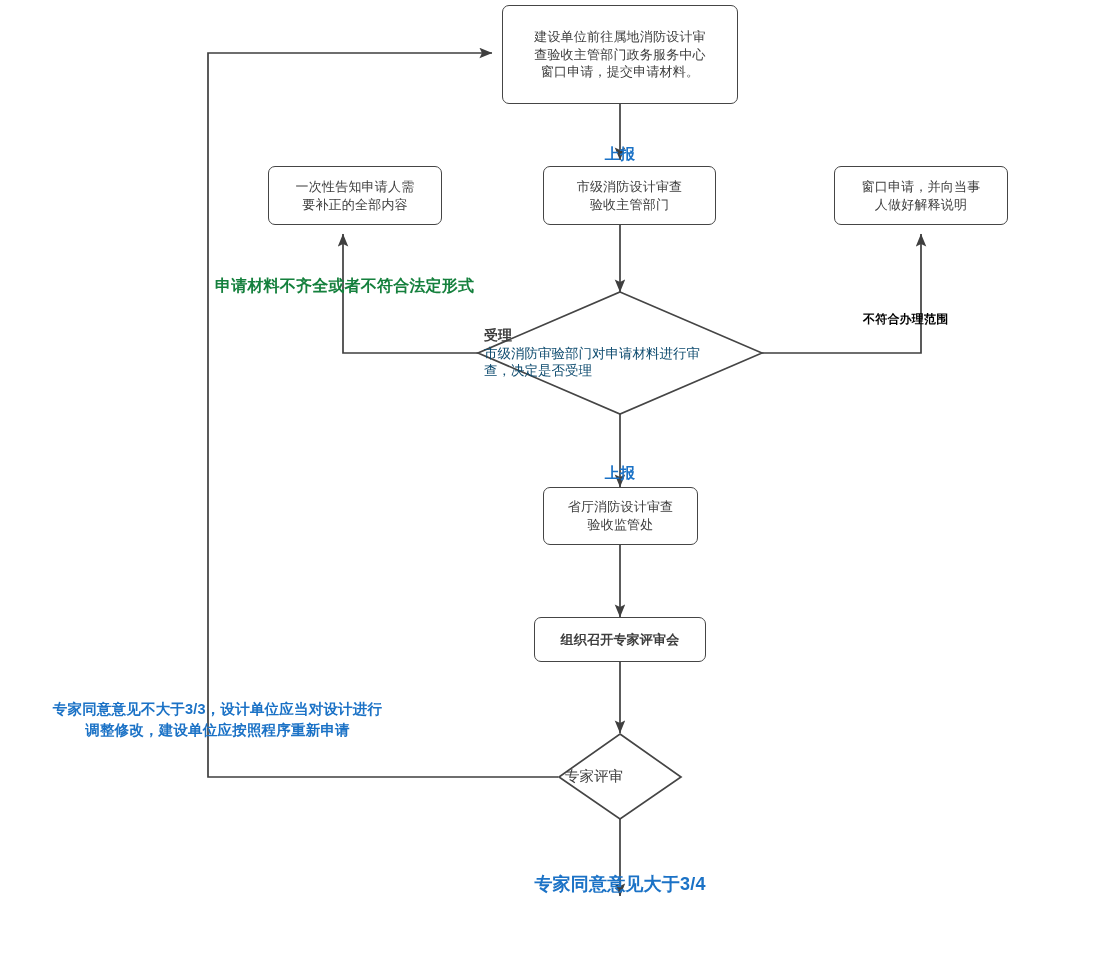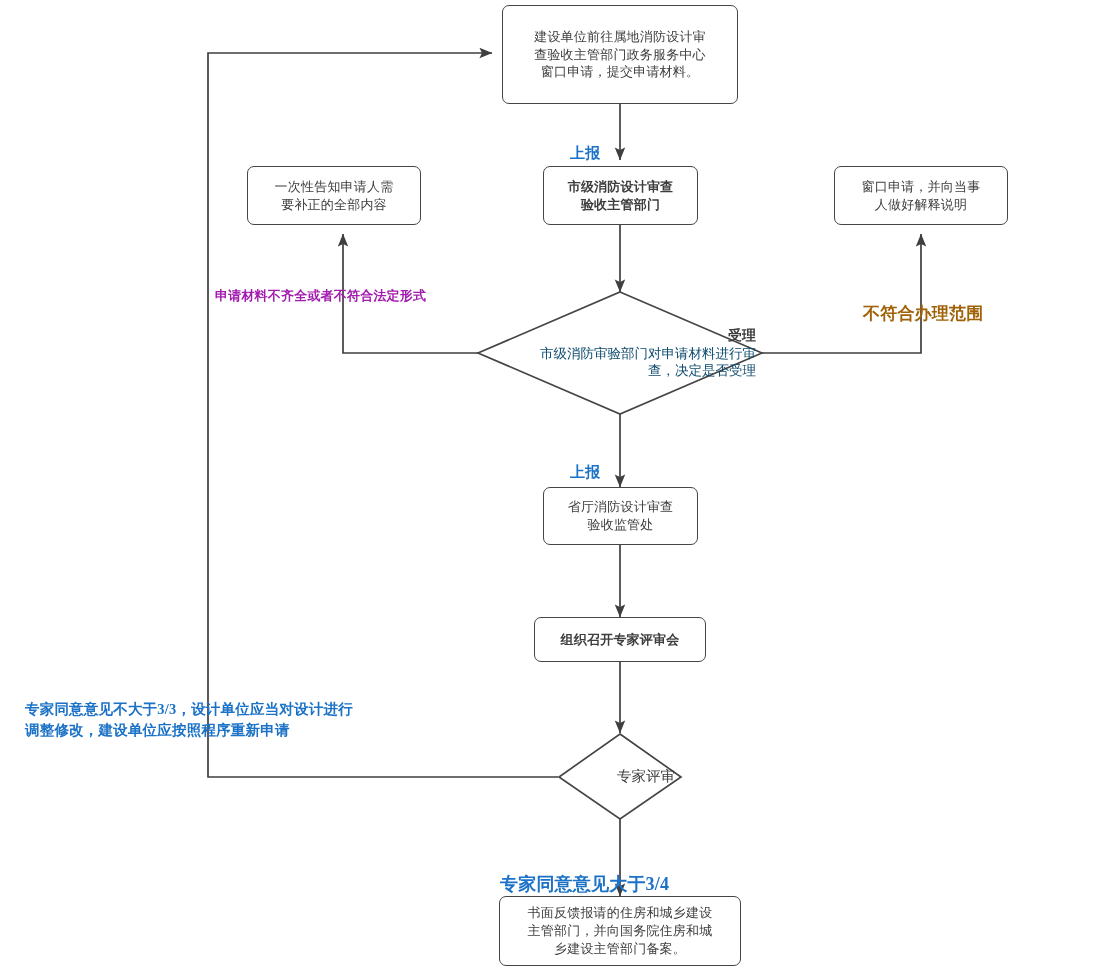--- a/index.html
+++ b/index.html
@@ -46,21 +46,21 @@
     line-height: 1.38;
     font-size: 13px;
     color: #3d3d3d;
     letter-spacing: 0.2px;
   }
   .diamond-node {
     position: absolute;
     display: flex;
     align-items: center;
     justify-content: center;
-    text-align: right;
+    text-align: left;
   }
   .diamond-node .diamond-inner {
     position: relative;
     z-index: 2;
     width: 100%;
     padding: 0 6px;
     box-sizing: border-box;
   }
   .diamond-title {
     display: block;
@@ -81,21 +81,21 @@
     color: #3d3d3d;
     line-height: 1.35;
   }
   .edge-label {
     position: absolute;
     font-weight: bold;
     white-space: pre-line;
     line-height: 1.45;
     letter-spacing: 0.2px;
   }
-  .lbl-center { text-align: left; font-family: Liberation Serif, serif; }
+  .lbl-center { text-align: center; }
   .lbl-left { text-align: left; }
 </style>
 </head>
 <body>
 
 <div id="flow-root">
 
   <svg id="edge-layer" viewBox="0 0 1110 970" xmlns="http://www.w3.org/2000/svg">
     <defs>
       <marker id="arrowhead" markerWidth="9" markerHeight="9" refX="7.4" refY="3.2" orient="auto" markerUnits="strokeWidth">
@@ -128,26 +128,26 @@
       <polygon points="620,734 681,777 620,819 559,777"></polygon>
     </g>
   </svg>
 
   <div class="node box" style="left:502px; top:5px; width:236px; height:99px;">
     <span class="node-text">建设单位前往属地消防设计审
 查验收主管部门政务服务中心
 窗口申请，提交申请材料。</span>
   </div>
 
-  <div class="node box" style="left:247px; top:166px; width:174px; height:59px;">
+  <div class="node box" style="left:268px; top:166px; width:174px; height:59px;">
     <span class="node-text">一次性告知申请人需
 要补正的全部内容</span>
   </div>
 
-  <div class="node box" style="left:543px; top:166px; width:155px; height:59px;font-weight:bold;">
+  <div class="node box" style="left:543px; top:166px; width:173px; height:59px;">
     <span class="node-text">市级消防设计审查
 验收主管部门</span>
   </div>
 
   <div class="node box" style="left:834px; top:166px; width:174px; height:59px;">
     <span class="node-text">窗口申请，并向当事
 人做好解释说明</span>
   </div>
 
   <div class="diamond-node" style="left:478px; top:292px; width:284px; height:122px;">
@@ -166,35 +166,30 @@
   <div class="node box" style="left:534px; top:617px; width:172px; height:45px;font-weight:bold;">
     <span class="node-text">组织召开专家评审会</span>
   </div>
 
   <div class="diamond-node" style="left:559px; top:734px; width:122px; height:85px;">
     <div class="diamond-inner">
       <span class="diamond-simple">专家评审</span>
     </div>
   </div>
 
-  <div class="node box" style="left:499px; top:896px; width:242px; height:70px;">
-    <span class="node-text">书面反馈报请的住房和城乡建设
-主管部门，并向国务院住房和城
-乡建设主管部门备案。</span>
-  </div>
 
   <div class="edge-label lbl-center" style="left:570px; top:121px; width:100px; font-size:15px; color:#1b72c6;">
     <span>上报</span>
   </div>
 
-  <div class="edge-label lbl-left" style="left:215px; top:268px; width:300px; font-size:13px; color:#a21caf;">
+  <div class="edge-label lbl-left" style="left:215px; top:251px; width:300px; font-size:16px; color:#15803d;">
     <span>申请材料不齐全或者不符合法定形式</span>
   </div>
 
-  <div class="edge-label lbl-left" style="left:863px; top:277px; width:160px; font-size:17px; color:#a16207;">
+  <div class="edge-label lbl-left" style="left:863px; top:294px; width:160px; font-size:12px; color:#000000;">
     <span>不符合办理范围</span>
   </div>
 
   <div class="edge-label lbl-center" style="left:570px; top:440px; width:100px; font-size:15px; color:#1b72c6;">
     <span>上报</span>
   </div>
 
   <div class="edge-label lbl-center" style="left:25px; top:678px; width:385px; font-size:14.5px; color:#1b72c6;">
     <span>专家同意意见不大于3/3，设计单位应当对设计进行
 调整修改，建设单位应按照程序重新申请</span>

